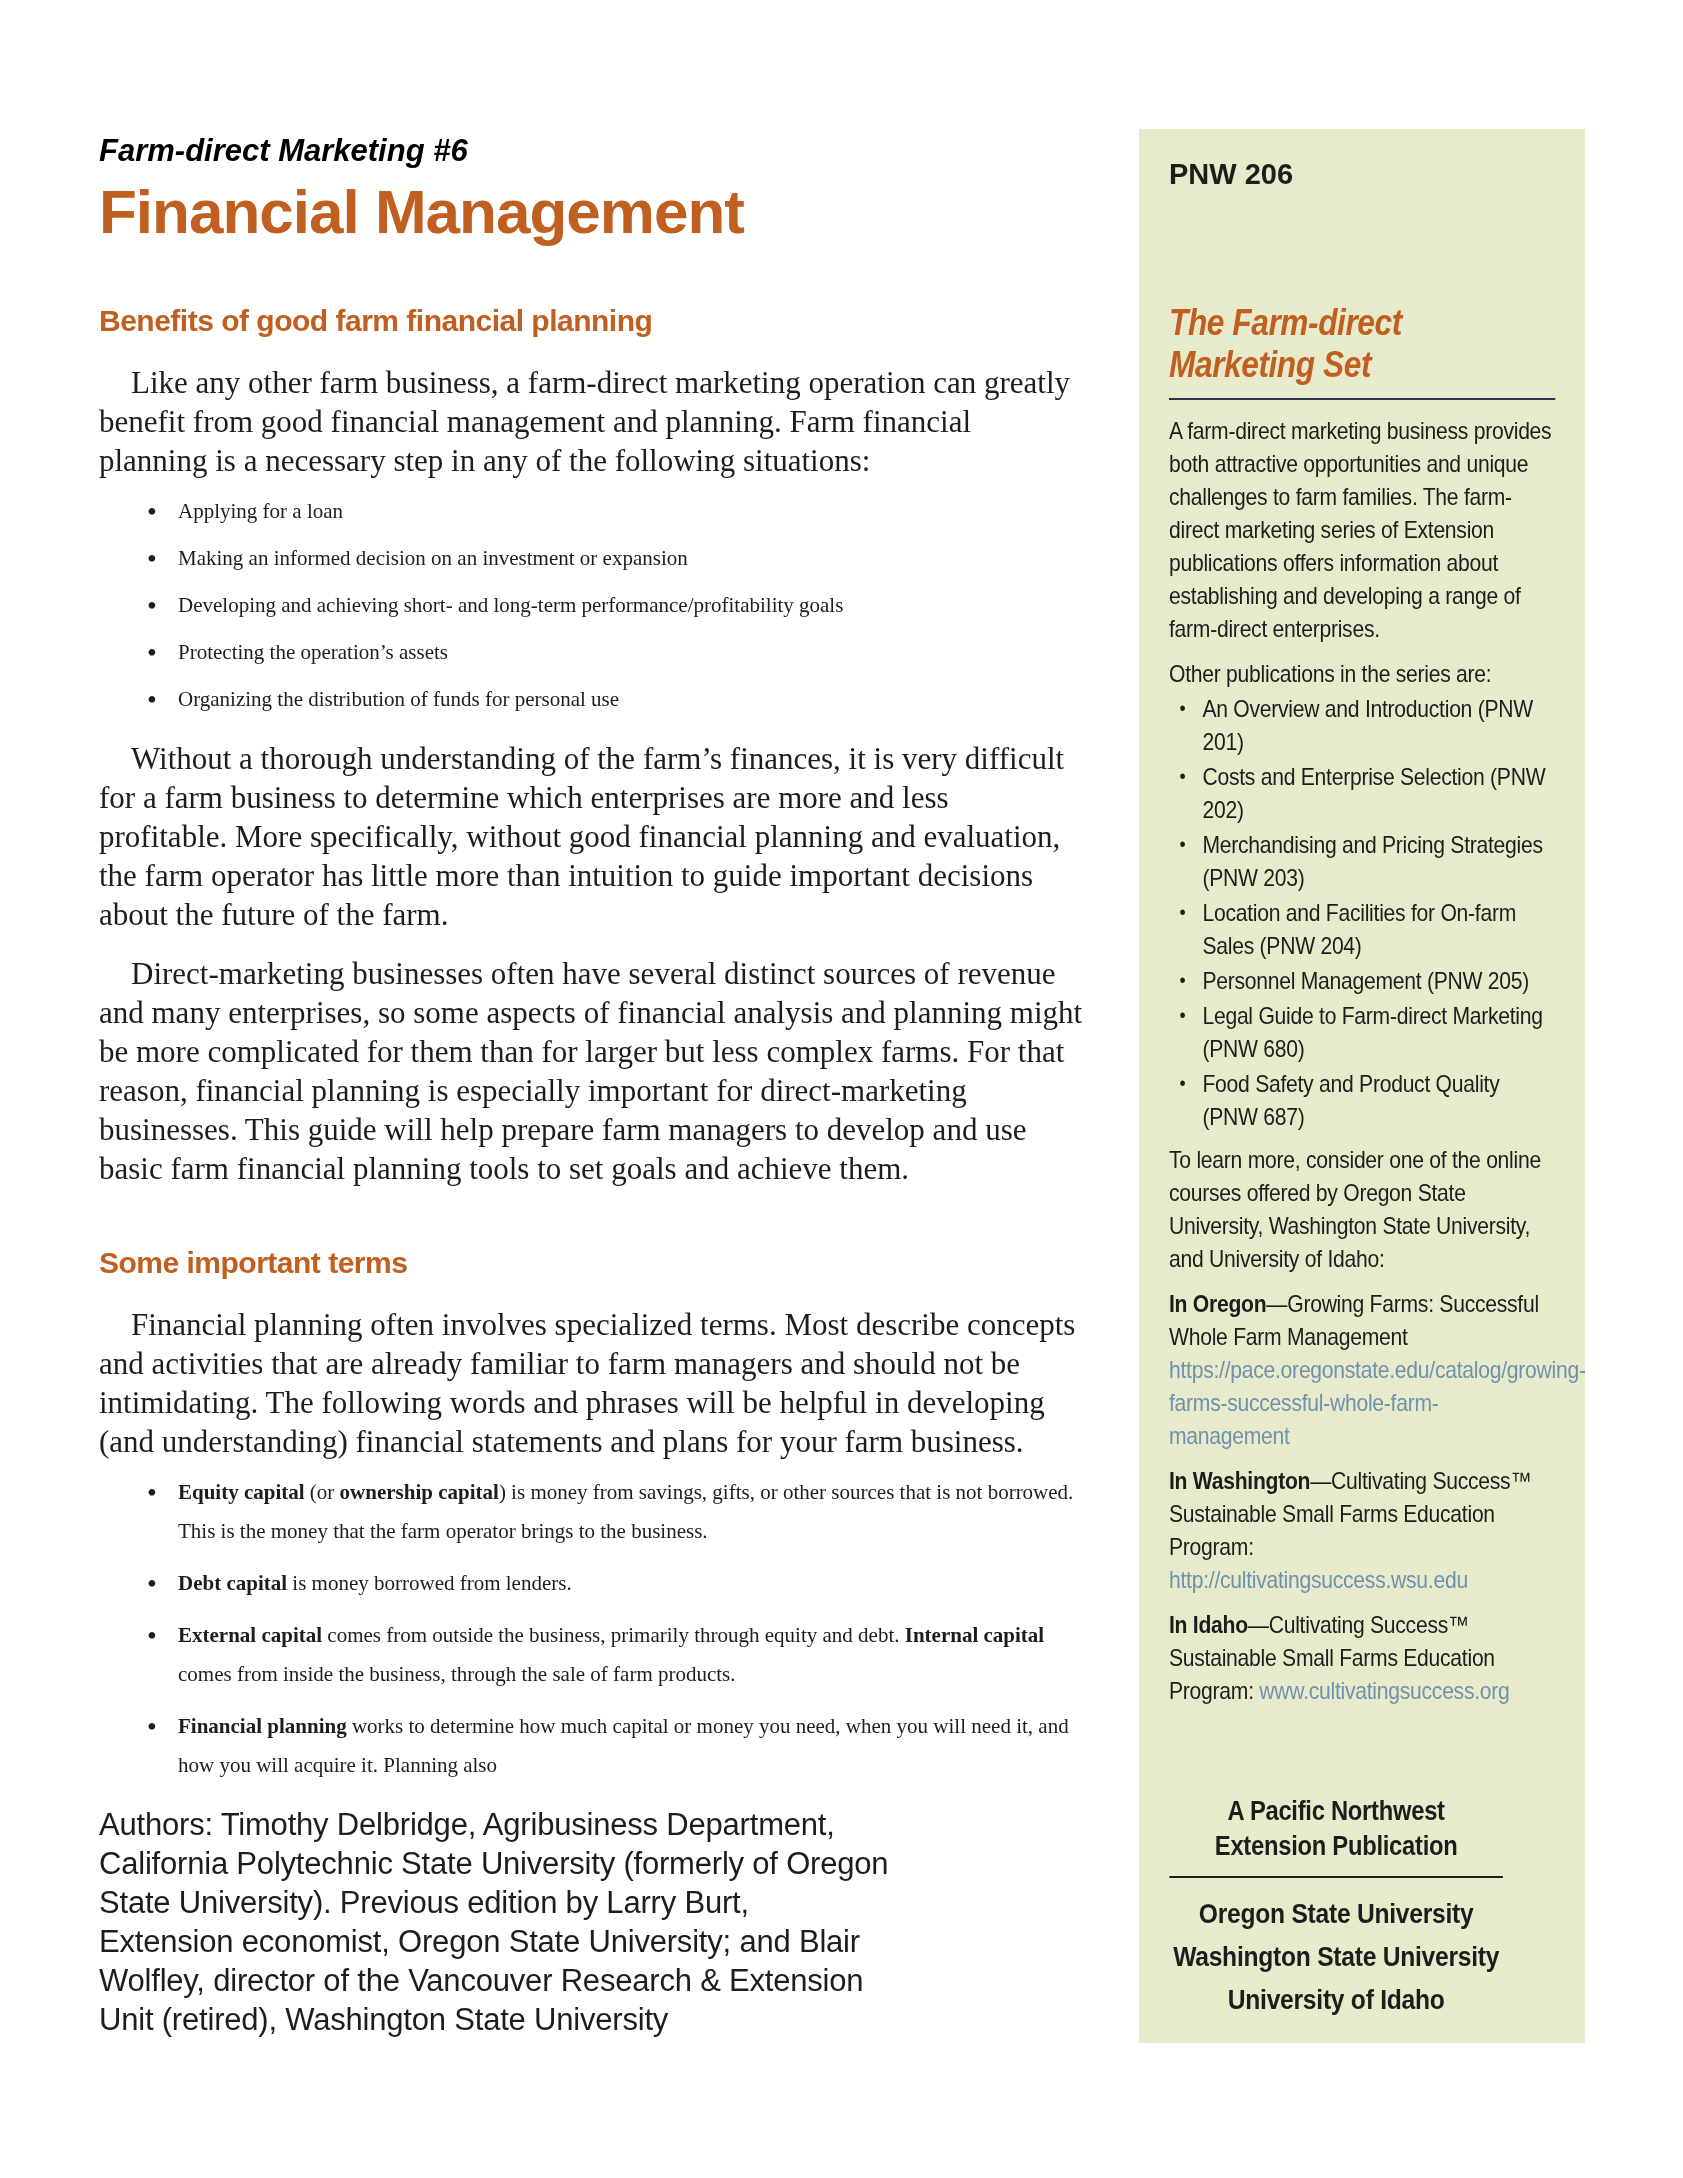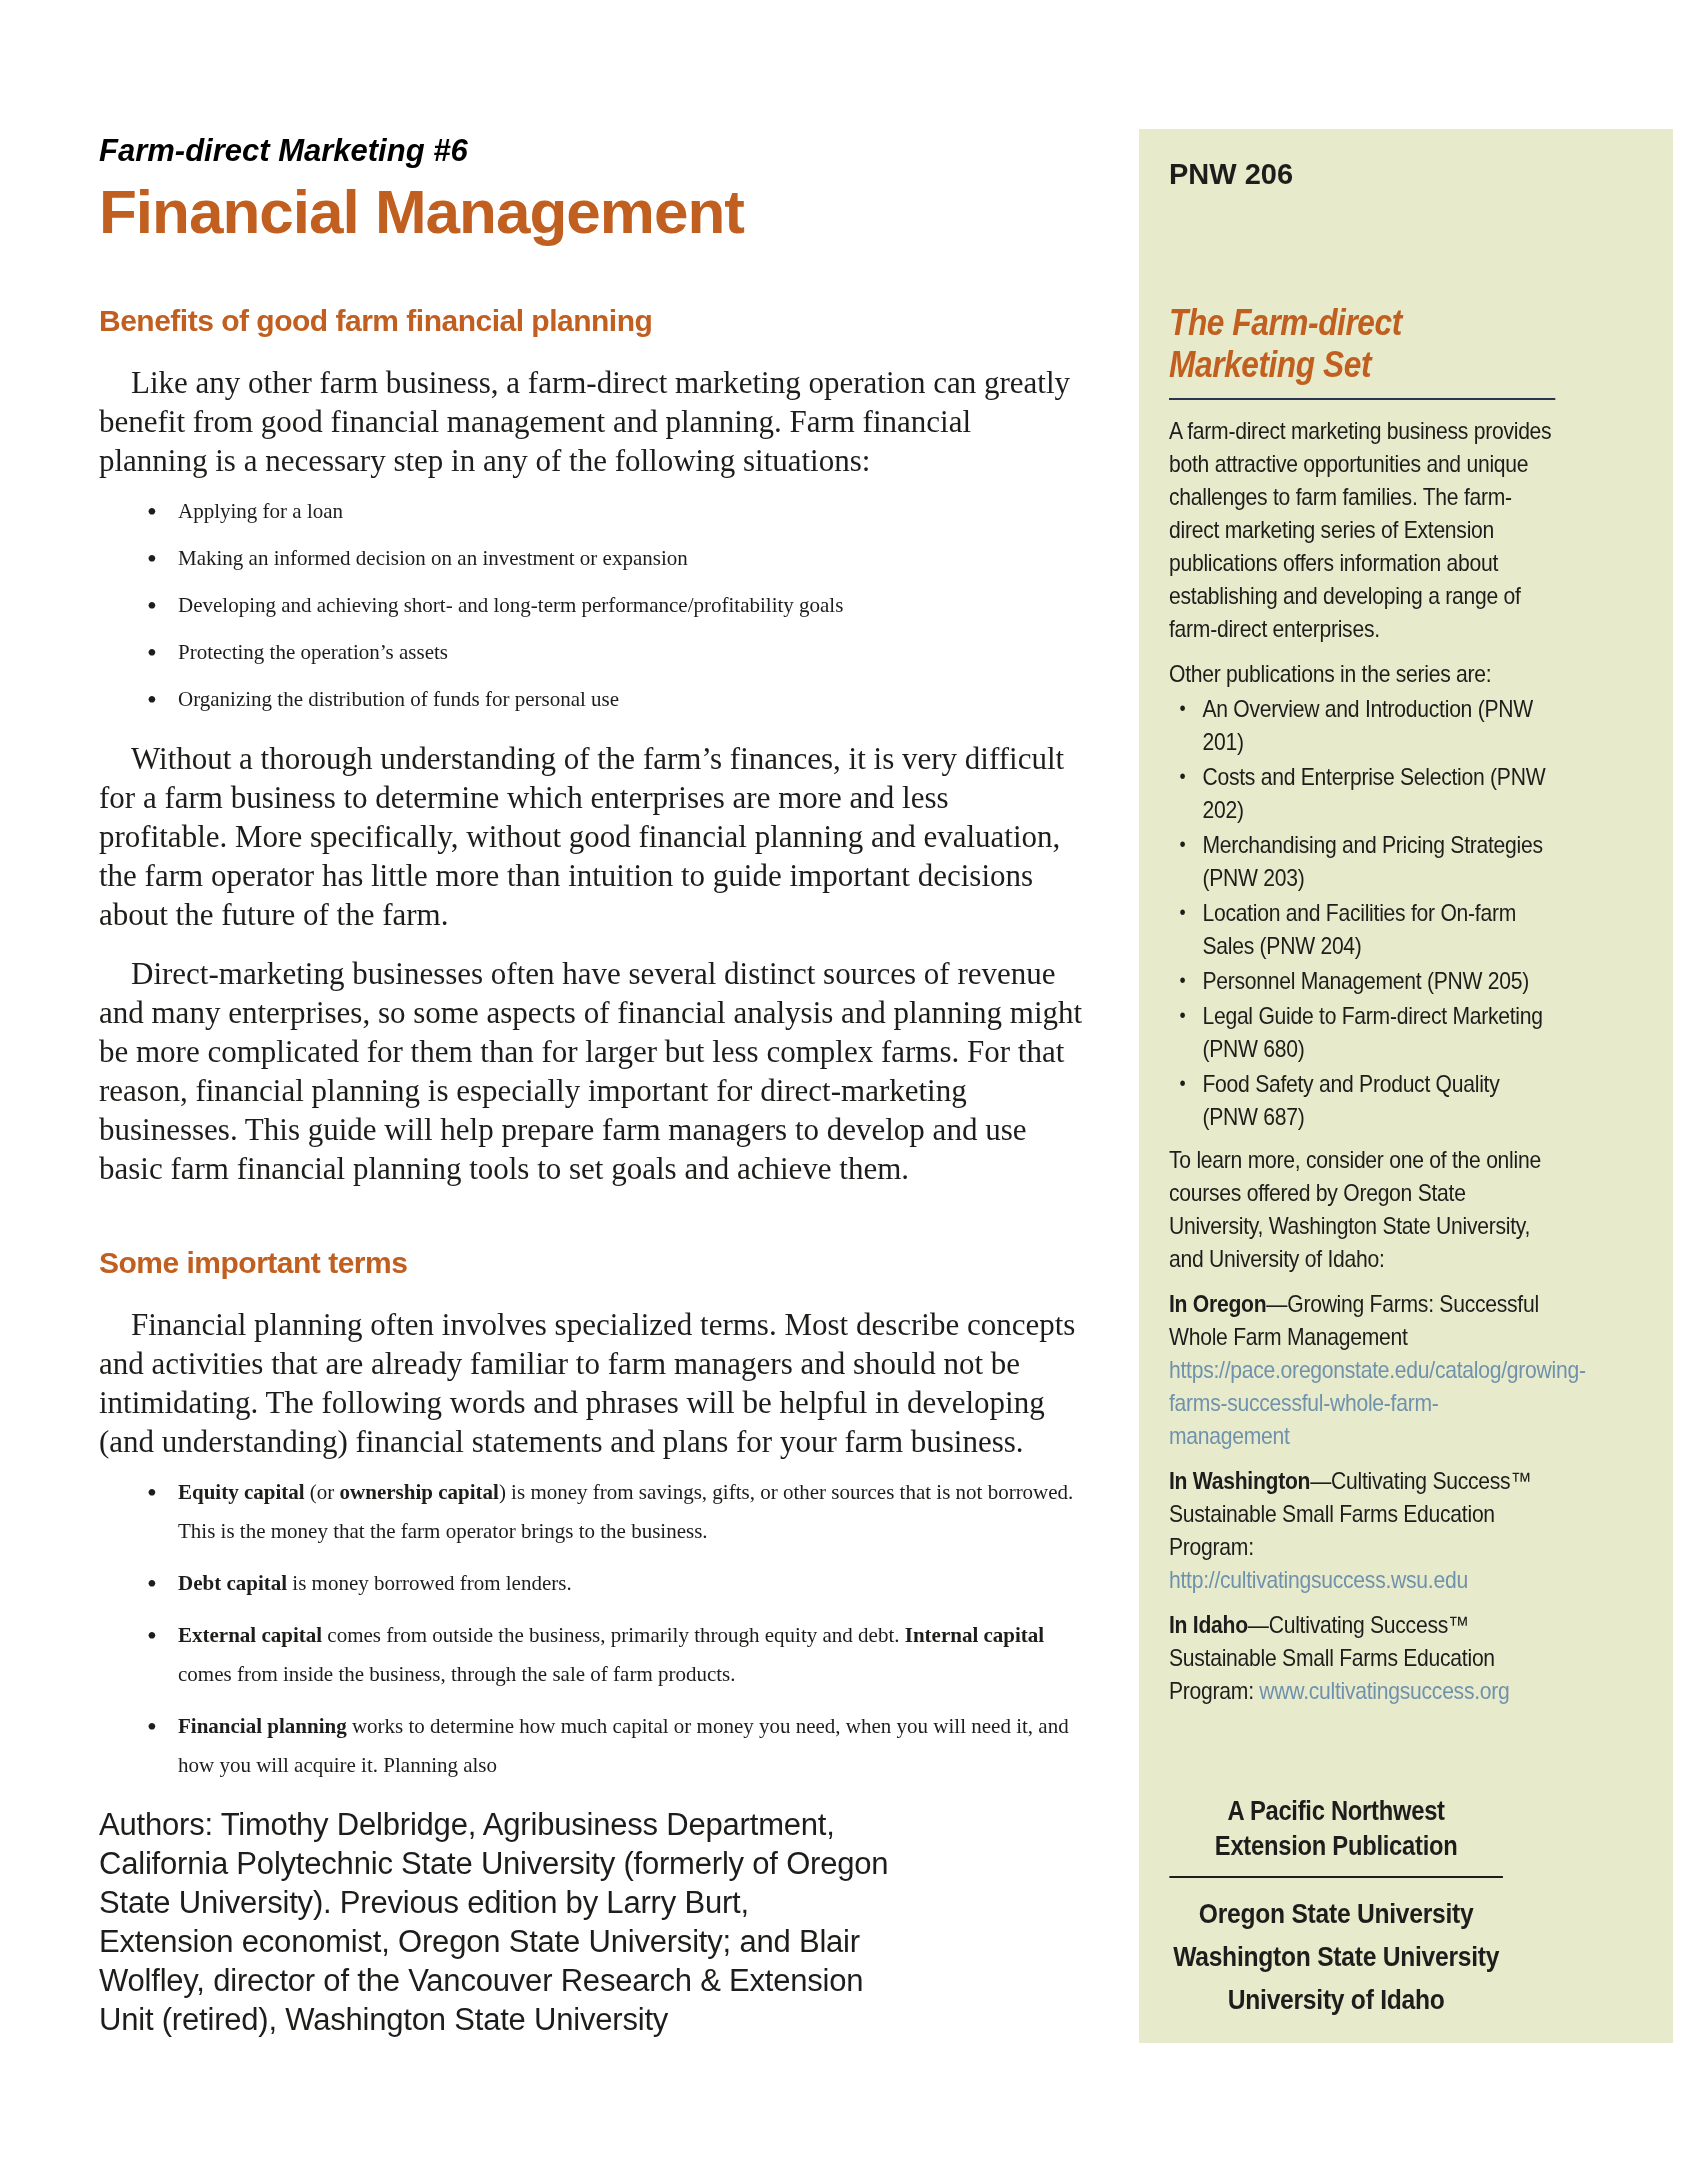--- a/index.html
+++ b/index.html
@@ -35,21 +35,21 @@
     content:"\2022"; position:absolute; left:48px; top:0; font-size:28px;
   }
   ul.terms-list li { margin-bottom:13px; }
   .authors {
     font-family:"Liberation Sans", sans-serif; font-size:23px; line-height:29px;
     letter-spacing:-0.2px; margin-top:57px; width:792px;
   }
 
   
   .sidebar {
-    position:absolute; left:1139px; top:129px; width:534px; height:1914px;
+    position:absolute; left:1139px; top:129px; width:446px; height:1914px;
     background:var(--sidebar-bg,#E8EACC); box-sizing:border-box; padding:28px 30px;
     font-family:"Liberation Sans", sans-serif; color:#1d1d1b;
   }
   .pnw { font-weight:bold; font-size:29px; line-height:34px; }
   .condense {
     width:439px; transform:scaleX(0.88); transform-origin:0 0;
     font-size:24px; line-height:33px; letter-spacing:-0.3px;
   }
   .sb-heading {
     font-style:italic; font-weight:bold; font-size:36px; line-height:42px;

